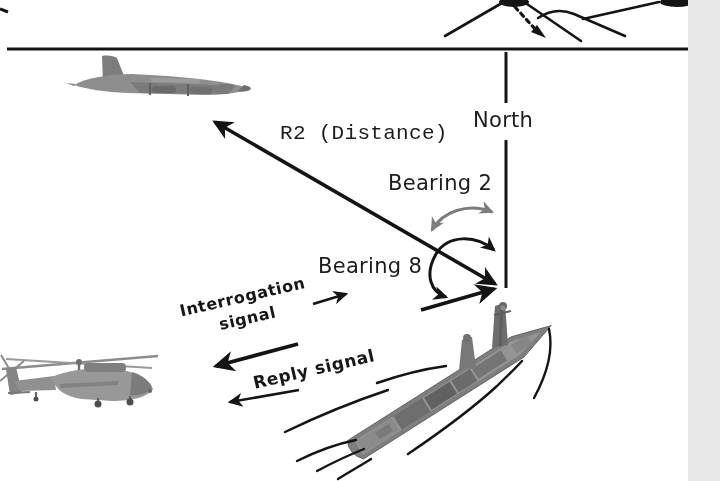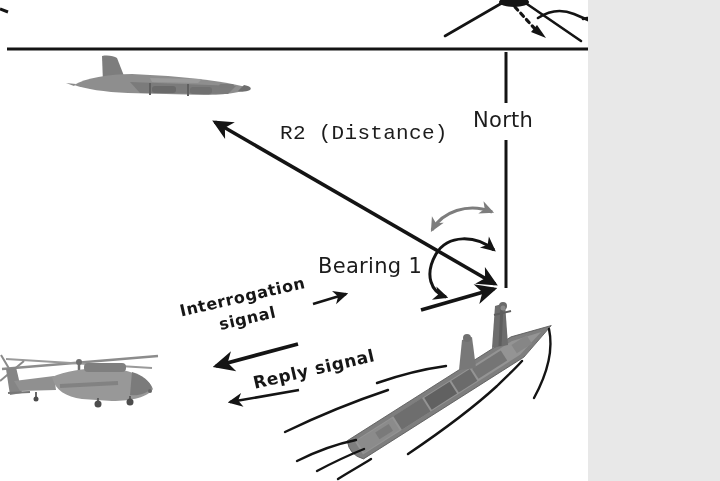--- a/index.html
+++ b/index.html
@@ -1,17 +1,17 @@
 <!DOCTYPE html>
 <html><head>
 <meta charset="utf-8">
 <style>
   html,body{margin:0;padding:0;background:#e8e8e8;}
   #stage{
-    position:relative;width:588px;height:481px;background:#ffffff;
+    position:relative;width:688px;height:481px;background:#ffffff;
     overflow:hidden;font-family:"DejaVu Sans","Liberation Sans",sans-serif;
   }
   #stage svg{position:absolute;left:0;top:0;}
   .lbl{
     position:absolute;color:#1c1c1c;font-size:21px;font-weight:500;
     white-space:nowrap;letter-spacing:0.3px;
   }
   .sig{
     position:absolute;color:#161616;font-weight:bold;font-size:16px;
     text-align:center;line-height:1.35;letter-spacing:0.6px;
@@ -133,21 +133,22 @@
     <path d="M377,383 C400,375 424,369 446,366"></path>
     <path d="M408,454 C442,431 472,409 497,386 C508,375 515,369 522,361"></path>
     <path d="M549,329 C554,352 546,376 534,398"></path>
     <path d="M297,461 C315,452 336,444 356,440"></path>
     <path d="M317,471 C332,463 349,455 364,449"></path>
     <path d="M338,479 C349,472 360,466 371,459"></path>
   </g>
 </svg>
 
   <div class="lbl" style="left:473px;top:108px;">North</div>
-  <div class="lbl" style="left:318px;top:254px;">Bearing 1</div>
+  <div class="lbl" style="left:388px;top:171px;">Bearing 2</div>
+  <div class="lbl" style="left:318px;top:254px;">Bearing 8</div>
   <div class="lbl" style="left:280px;top:122px;font-family:Liberation Mono, monospace;">R2 (Distance)</div>
 
   <div class="sig" style="left:164px;top:286px;width:162px;">
     <span>Interrogation</span><br>
     <span>signal</span>
   </div>
   <div class="sig" style="left:239px;top:358px;width:150px;font-size:17px;">Reply signal</div>
 
 </div>
 

